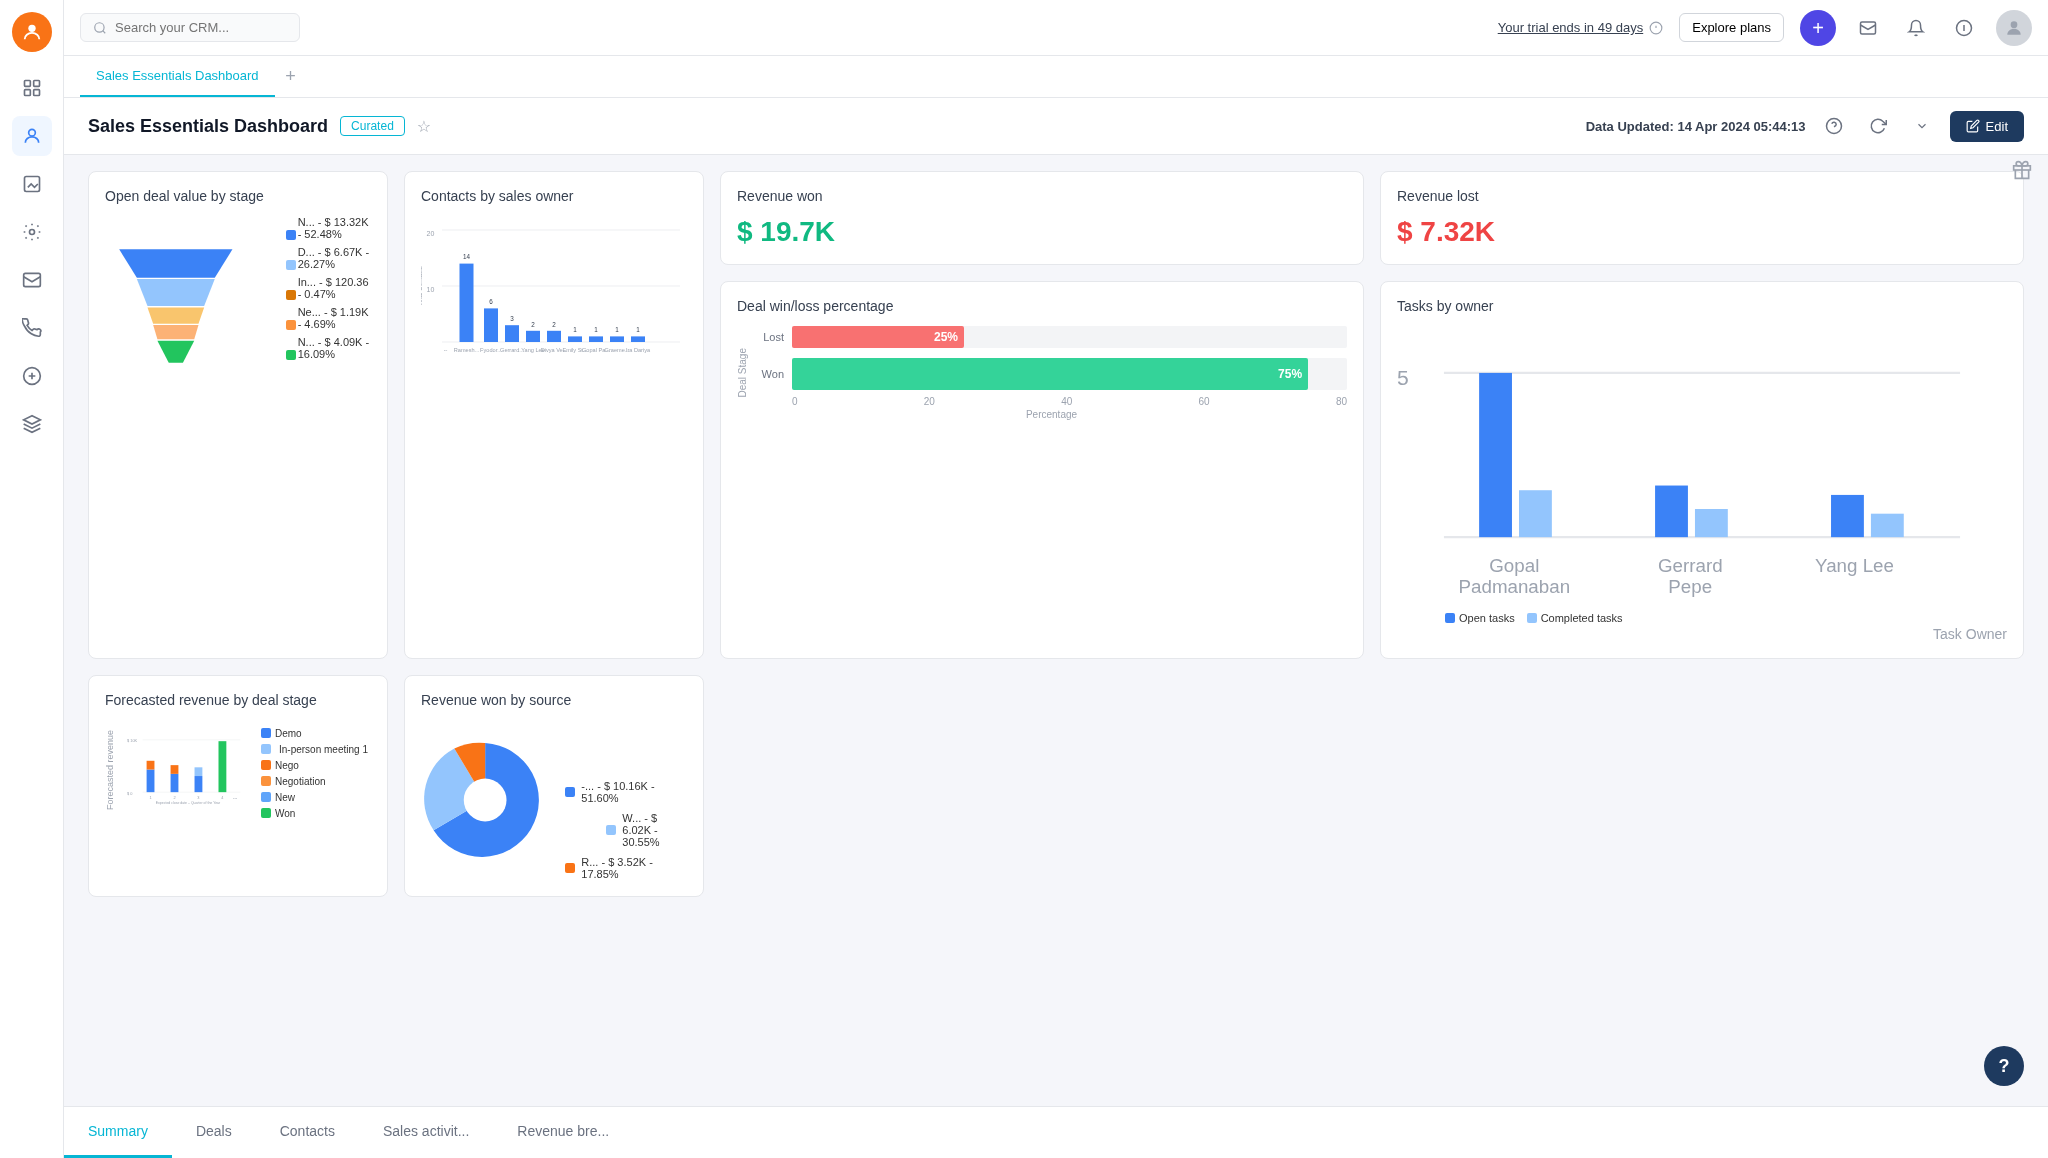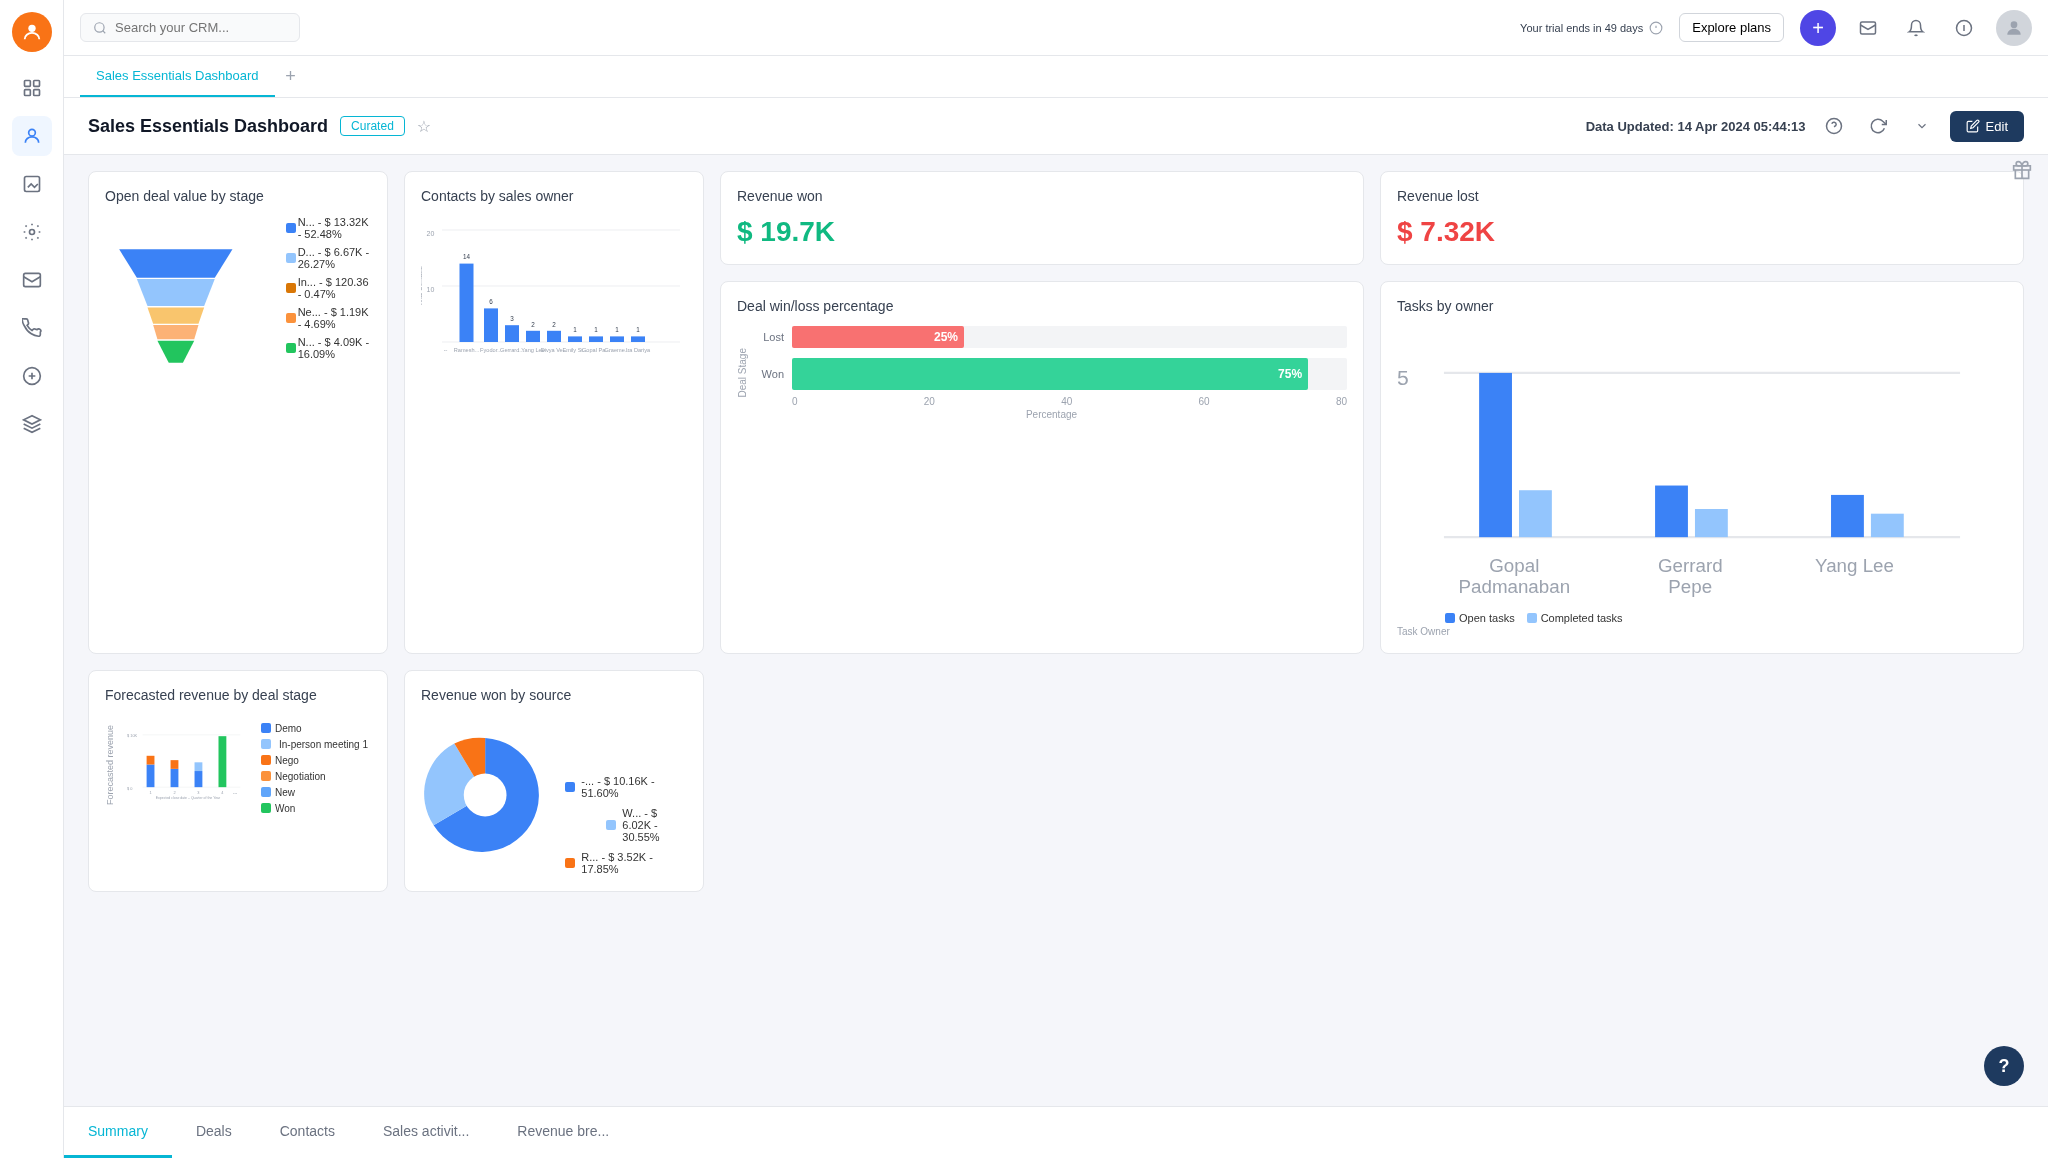--- a/index.html
+++ b/index.html
@@ -8,21 +8,21 @@
     
     .app-shell { display: flex; height: 100vh; width: 100vw; }
     .left-sidebar { width: 64px; background: #fff; border-right: 1px solid #e5e7eb; display: flex; flex-direction: column; align-items: center; padding: 12px 0; gap: 8px; flex-shrink: 0; }
     .main-area { flex: 1; display: flex; flex-direction: column; overflow: hidden; }
 
     
     .top-nav { height: 56px; background: #fff; border-bottom: 1px solid #e5e7eb; display: flex; align-items: center; padding: 0 16px; gap: 12px; }
     .search-bar { display: flex; align-items: center; background: #f9fafb; border: 1px solid #e5e7eb; border-radius: 6px; padding: 6px 12px; gap: 8px; width: 220px; }
     .search-bar input { border: none; background: transparent; outline: none; font-size: 13px; color: #6b7280; width: 160px; }
     .nav-right { margin-left: auto; display: flex; align-items: center; gap: 16px; }
-    .trial-notice { display: flex; align-items: center; gap: 6px; font-size: 11px; color: #374151; }
+    .trial-notice { display: flex; align-items: center; gap: 6px; font-size: 13px; color: #374151; text-decoration: underline; }
     .explore-btn { background: #fff; border: 1px solid #d1d5db; border-radius: 6px; padding: 6px 12px; font-size: 13px; cursor: pointer; }
     .plus-btn { width: 36px; height: 36px; background: #4f46e5; border-radius: 50%; display: flex; align-items: center; justify-content: center; color: #fff; cursor: pointer; font-size: 20px; line-height: 1; }
     .nav-icon { width: 32px; height: 32px; display: flex; align-items: center; justify-content: center; color: #6b7280; cursor: pointer; }
     .avatar { width: 36px; height: 36px; border-radius: 50%; background: #d1d5db; overflow: hidden; display: flex; align-items: center; justify-content: center; cursor: pointer; }
 
     
     .tab-bar { background: #fff; border-bottom: 1px solid #e5e7eb; display: flex; align-items: stretch; padding: 0 16px; gap: 0; height: 42px; }
     .tab-item { padding: 0 16px; display: flex; align-items: center; font-size: 13px; color: #6b7280; cursor: pointer; border-bottom: 2px solid transparent; white-space: nowrap; }
     .tab-item.active { color: #06b6d4; border-bottom-color: #06b6d4; font-weight: 500; }
     .tab-add { width: 32px; display: flex; align-items: center; justify-content: center; color: #9ca3af; cursor: pointer; font-size: 18px; }
@@ -45,21 +45,21 @@
     .widget-title { font-size: 14px; font-weight: 500; color: #374151; margin-bottom: 12px; }
 
     
     .revenue-value { font-size: 28px; font-weight: 600; }
     .revenue-won { color: #10b981; }
     .revenue-lost { color: #ef4444; }
 
     
     .funnel-container { display: flex; gap: 16px; align-items: flex-start; }
     .funnel-legend { display: flex; flex-direction: column; gap: 6px; font-size: 11px; }
-    .legend-item { display: flex; align-items: center; gap: 2px; margin-left: 23px; }
+    .legend-item { display: flex; align-items: flex-end; gap: 2px; margin-left: 23px; }
     .legend-dot { width: 10px; height: 10px; border-radius: 2px; flex-shrink: 0; }
 
     
     .pie-container { display: flex; align-items: flex-end; gap: 16px; }
 
     
     .bottom-tabs { height: 52px; background: #fff; border-top: 1px solid #e5e7eb; display: flex; align-items: stretch; padding: 0; }
     .bottom-tab { padding: 0 24px; display: flex; align-items: center; font-size: 14px; color: #6b7280; cursor: pointer; border-bottom: 3px solid transparent; }
     .bottom-tab.active { color: #06b6d4; border-bottom-color: #06b6d4; font-weight: 500; }
 
@@ -398,21 +398,21 @@
           <div style="display:flex; gap:12px; margin-top:4px; font-size:11px;padding-left:48px;">
             <div style="display:flex; align-items:center; gap:4px;">
               <div style="width:10px;height:10px;background:#3b82f6;border-radius:2px;"></div>
               <span>Open tasks</span>
             </div>
             <div style="display:flex; align-items:center; gap:4px;">
               <div style="width:10px;height:10px;background:#93c5fd;border-radius:2px;"></div>
               <span>Completed tasks</span>
             </div>
           </div>
-          <div style="text-align:left; font-size:10px; color:#9ca3af; margin-top:2px;">Task Owner</div>
+          <div style="text-align:right; font-size:14px; color:#9ca3af; margin-top:2px;">Task Owner</div>
         </div>
 
         <div class="widget">
           <div class="widget-title">Forecasted revenue by deal stage</div>
           <div style="display:flex; gap:12px;">
             <div style="display:flex; flex-direction:column; align-items:flex-start; gap:6px; font-size:10px; color:#9ca3af; padding-top:10px;">
               <span style="writing-mode:vertical-rl; transform:rotate(180deg); font-size:9px;">Forecasted revenue</span>
             </div>
             <svg viewBox="0 0 280 160" width="240">
               <text x="0" y="18" font-size="9" fill="#9ca3af">$ 10K</text>

